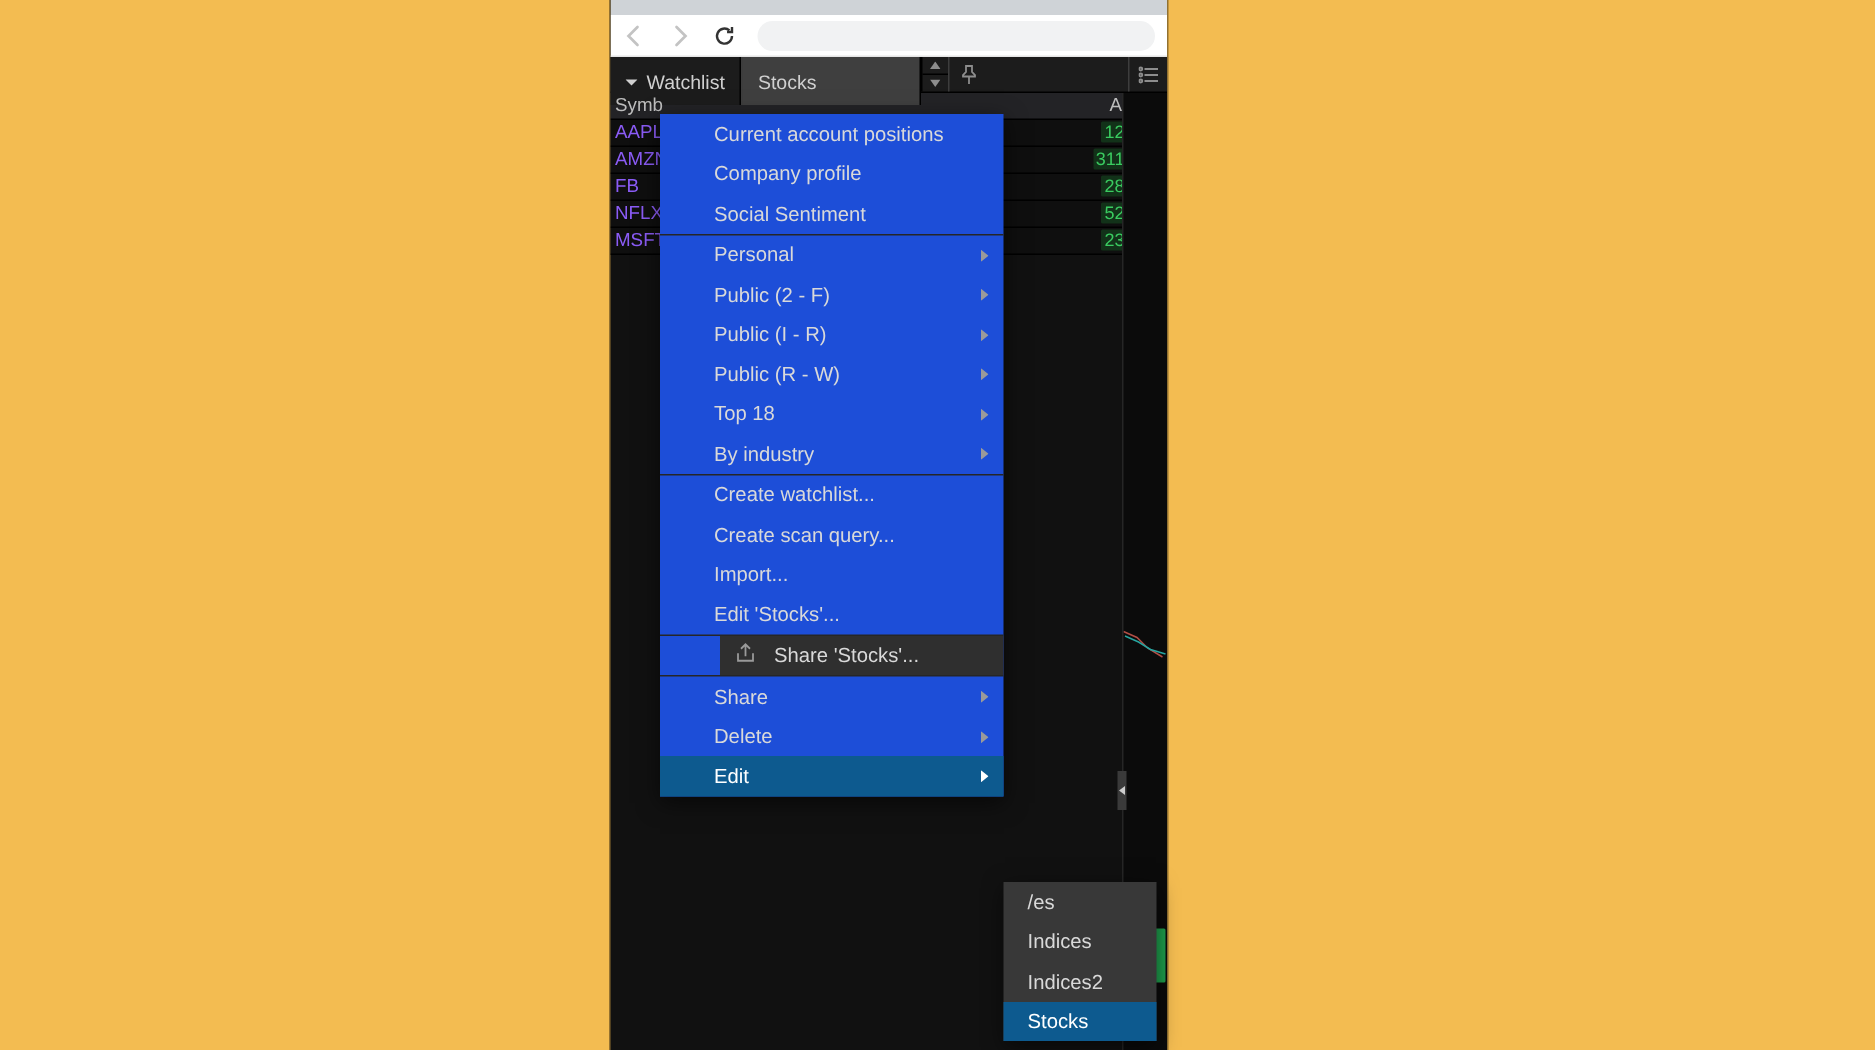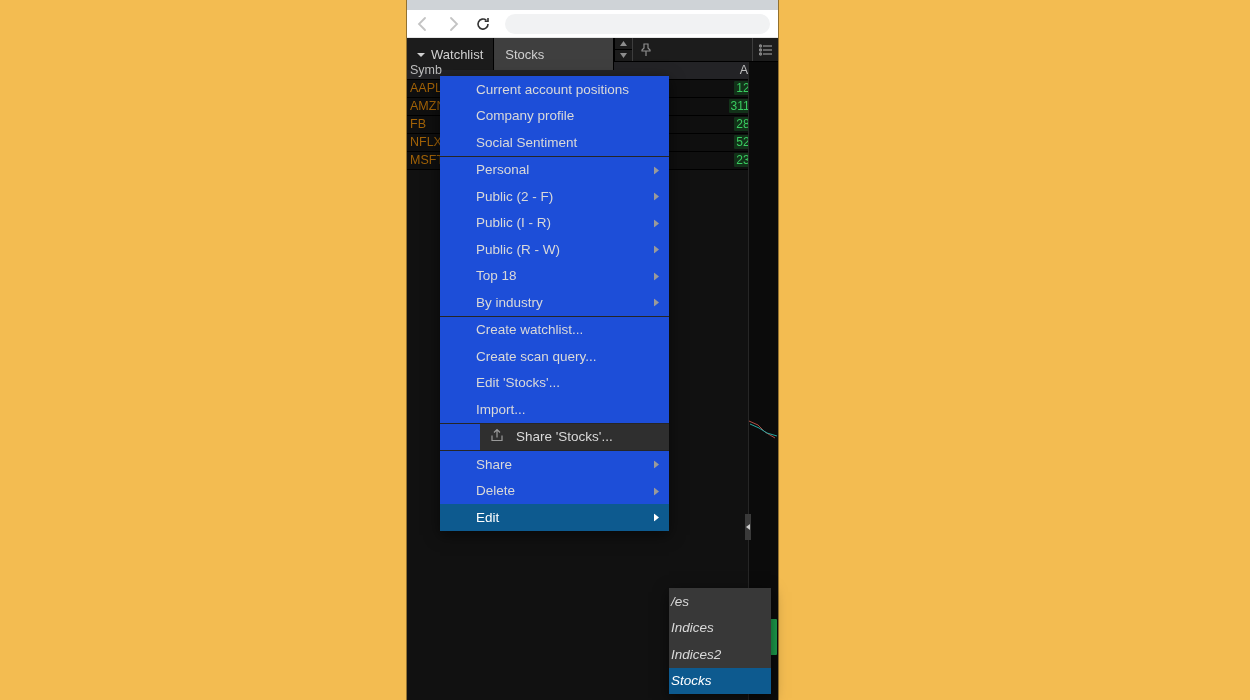--- a/index.html
+++ b/index.html
@@ -56,21 +56,21 @@
   
   .tbl { font-size:12.5px; }
   .th-row, .td-row { display:flex; height:18px; line-height:17px;justify-content:space-between; }
   .th-row { background:#232326; color:#bdbdbd; border-bottom:1px solid #000; }
   .col-sym { width:43px; padding-left:3px; }
   .col-mid { flex:1; }
   .col-ask { width:56px; text-align:right; padding-right:2px; }
   .gear { display:inline-block; margin-left:2px; vertical-align:-2px; }
   .gear svg { width:10px;height:10px; fill:#8d8d8d; }
   .td-row { background:#0f0f0f; border-bottom:1px solid #000; }
-  .sym { color:#a16207; font-size:12.5px; font-weight:500; overflow:hidden; }
+  .sym { color:#8b5cf6; font-size:12.5px; font-weight:500; overflow:hidden; }
   .ask { color:#3acb60; background:#123219; margin:1px 1px 1px 0; padding:0 2px; border-radius:1px; font-size:12px; }
 
   
   .chart-strip {
     position:absolute; right:0; top:62px;
     width:30px; height:638px; background:#0b0b0b;
     border-left:1px solid #262626;
   }
   .chart-strip .collapse-handle {
     position:absolute; left:-4px; top:452px;
@@ -115,21 +115,21 @@
   .ctx-item.active .sub-ar svg { fill:#fff; }
 
   
   .submenu {
     position:absolute; left:669px; top:588px;
     width:102px;
     background:#383838; color:#d9d9d9;
     font-size:13.5px;
     box-shadow:0 4px 14px rgba(0,0,0,.55);
   }
-  .submenu .ctx-item { padding-left:2px;font-style:italic; }
+  .submenu .ctx-item { padding-left:16px; }
   .submenu .ctx-item.active { background:#0d5a8f; color:#fff; }
 </style>
 </head>
 <body>
 
 <div class="app-window">
 
   <div class="tabbar"></div>
 
   <div class="browser-bar">
@@ -318,24 +318,24 @@
     </div>
   <div class="ctx-sep"></div>
   <div>
       <div class="ctx-item">
       <span>Create watchlist...</span>
     </div>
       <div class="ctx-item">
       <span>Create scan query...</span>
     </div>
       <div class="ctx-item">
+      <span>Import...</span>
+    </div>
+      <div class="ctx-item">
       <span>Edit 'Stocks'...</span>
-    </div>
-      <div class="ctx-item">
-      <span>Import...</span>
     </div>
     </div>
   <div class="ctx-sep"></div>
   <div class="ctx-item share-row">
     <span class="share-ic">
       <svg viewBox="0 0 14 14">
           <path d="M2 7v5h10V7M7 9V1M4 4l3-3 3 3" stroke-width="1.2"></path>
         </svg>
     </span>
     <span>Share 'Stocks'...</span>

